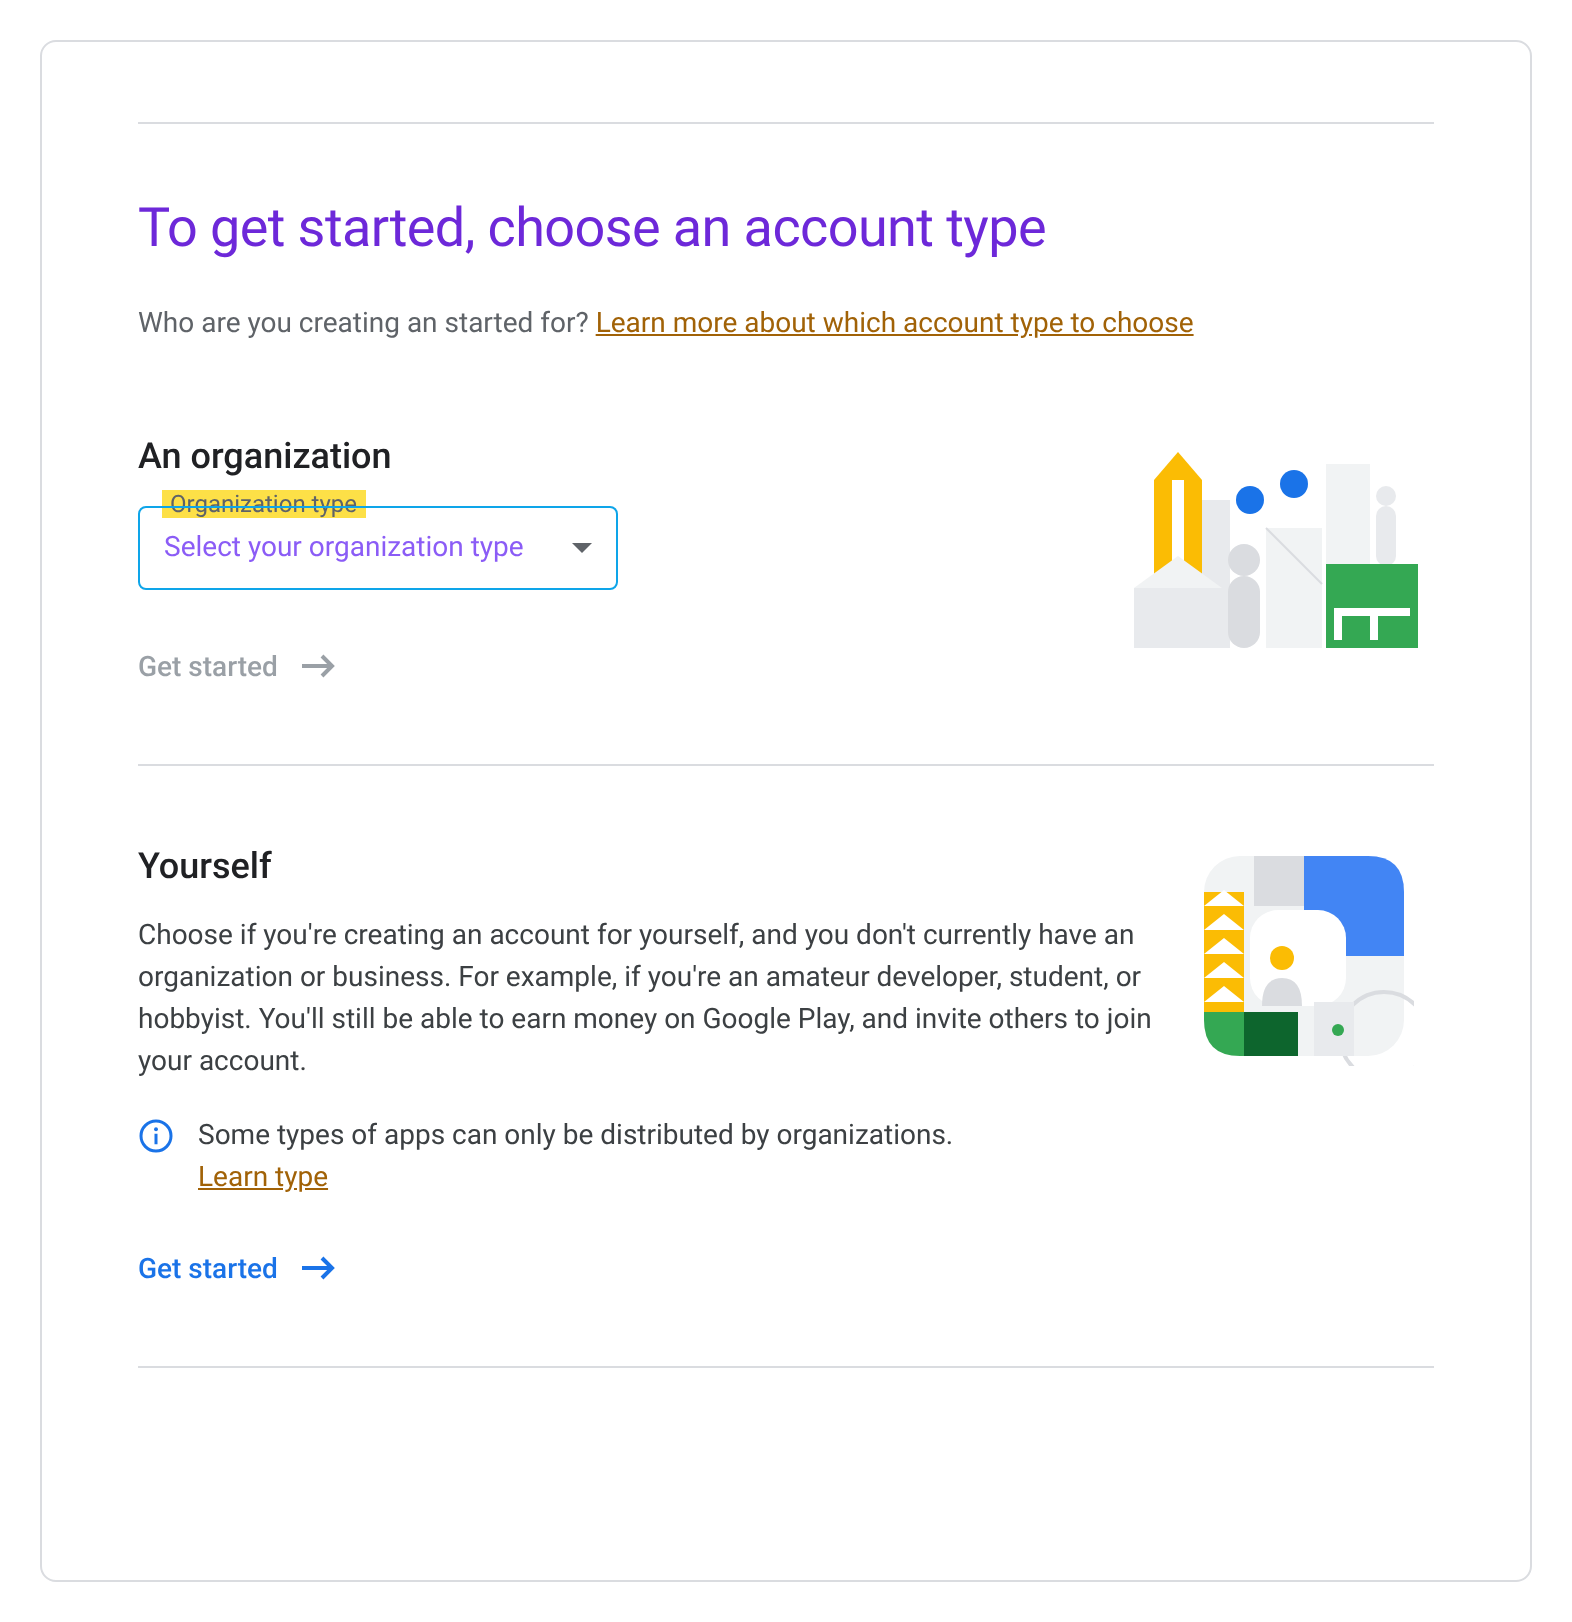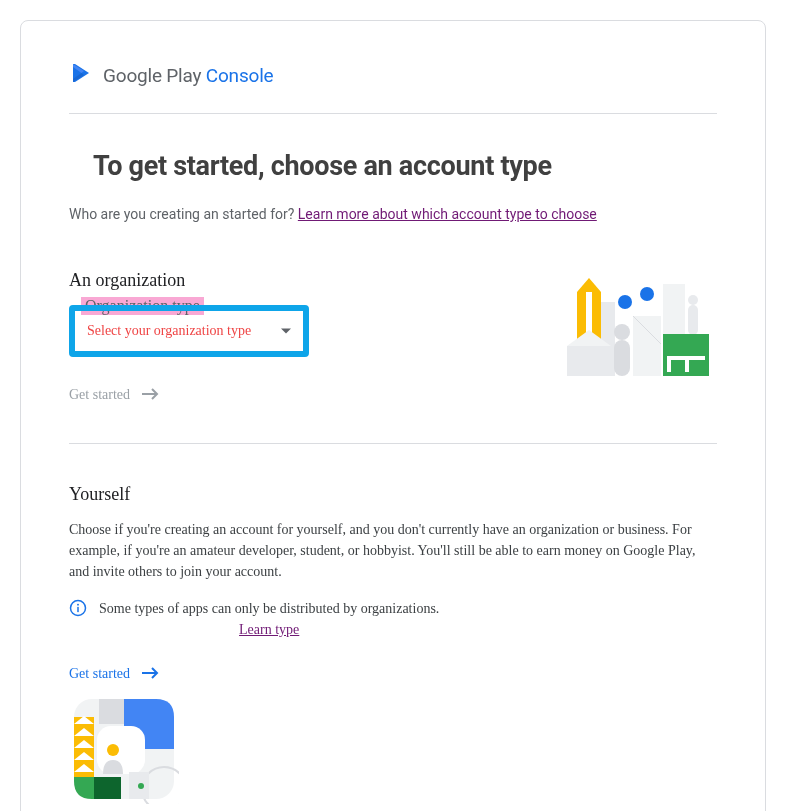--- a/index.html
+++ b/index.html
@@ -36,42 +36,40 @@
     .brand-text .console {
       color: #1a73e8;
     }
     .divider {
       border: none;
       border-top: 1px solid #dadce0;
       margin: 0;
     }
     .page-title {
       font-size: 27px;
-      font-weight: 700;
-      color: #404040;
+      font-weight: 400;
+      color: #6d28d9;
       margin-top: 36px;
       margin-bottom: 24px;
       letter-spacing: -0.3px;
-      margin-left: 24px;
     }
     .subtitle {
       font-size: 14px;
       color: #5f6368;
       margin-bottom: 48px;
     }
     .link {
-      color: #701a75;
+      color: #a16207;
       text-decoration: underline;
       cursor: pointer;
     }
     .section {
       display: flex;
       gap: 12px;
       padding-bottom: 40px;
-      font-family: Liberation Serif, serif;
     }
     .section-content {
       flex: 1;
     }
     .section-title {
       font-size: 18px;
       font-weight: 500;
       color: #202124;
       margin-bottom: 14px;
     }
@@ -83,31 +81,31 @@
     }
     .select-wrapper {
       position: relative;
       display: inline-block;
       margin-bottom: 28px;
     }
     .select-label {
       position: absolute;
       top: -8px;
       left: 12px;
-      background: #f9a8d4;
+      background: #fde047;
       padding: 0 4px;
-      font-size: 16px;
+      font-size: 12px;
       color: #5f6368;
     }
     .select-box {
-      border: 6px solid #0ea5e9;
+      border: 1px solid #0ea5e9;
       border-radius: 4px;
       padding: 12px 36px 12px 12px;
       font-size: 14px;
-      color: #ef4444;
+      color: #8b5cf6;
       min-width: 240px;
       position: relative;
       cursor: pointer;
       display: flex;
       align-items: flex-start;
       justify-content: space-between;
     }
     .select-box .caret {
       position: absolute;
       right: 12px;
@@ -144,50 +142,36 @@
       margin-bottom: 24px;
       font-size: 14px;
     }
     .info-icon-wrap {
       flex-shrink: 0;
       padding-top: 1px;
     }
     .info-text {
       color: #3c4043;
       line-height: 1.5;
-      text-align: center;
     }
     .illustration {
       flex-shrink: 0;
       width: 150px;
     }
     .illustration-yourself {
       flex-shrink: 0;
       width: 120px;
     }
   </style>
 </head>
 <body>
 
 <div class="container">
   <div class="card">
 
-    <div class="brand">
-      <span>
-        <svg width="24" height="24" viewBox="0 0 24 24">
-          <path d="M 4 3 L 4 21 L 6 21 L 20 12 L 6 3 Z" fill="#1a73e8"></path>
-          <path d="M 4 3 L 15 10 L 12.5 12 L 4 6 Z" fill="#4285f4"></path>
-          <path d="M 4 21 L 15 14 L 12.5 12 L 4 18 Z" fill="#1967d2"></path>
-        </svg>
-      </span>
-      <span class="brand-text">
-        <span>Google Play</span>
-        <span class="console">Console</span>
-      </span>
-    </div>
 
     <hr class="divider">
 
     <h1 class="page-title">To get started, choose an account type</h1>
 
     <p class="subtitle">
       <span>Who are you creating an started for? </span><a class="link">Learn more about which account type to choose</a>
     </p>
 
     <div class="section">
@@ -243,21 +227,21 @@
           <rect x="122" y="90" width="16" height="12" fill="#34a853"></rect>
 
           <rect x="0" y="76" width="44" height="30" fill="#e8eaed"></rect>
           <polygon points="0,76 22,60 44,76" fill="#f1f3f4"></polygon>
         </svg>
       </div>
     </div>
 
     <hr class="divider">
 
-    <div class="section" style="padding-top:40px;flex-direction:column;">
+    <div class="section" style="padding-top:40px;">
       <div class="section-content">
         <h2 class="section-title">Yourself</h2>
         <p class="section-desc">Choose if you're creating an account for yourself, and you don't currently have an organization or business. For example, if you're an amateur developer, student, or hobbyist. You'll still be able to earn money on Google Play, and invite others to join your account.</p>
 
         <div class="info-row">
           <span class="info-icon-wrap">
             <svg width="18" height="18" viewBox="0 0 24 24">
               <circle cx="12" cy="12" r="10" fill="none" stroke="#1a73e8" stroke-width="2"></circle>
               <circle cx="12" cy="7.5" r="1.3" fill="#1a73e8"></circle>
               <rect x="11" y="10.5" width="2" height="7" fill="#1a73e8"></rect>

